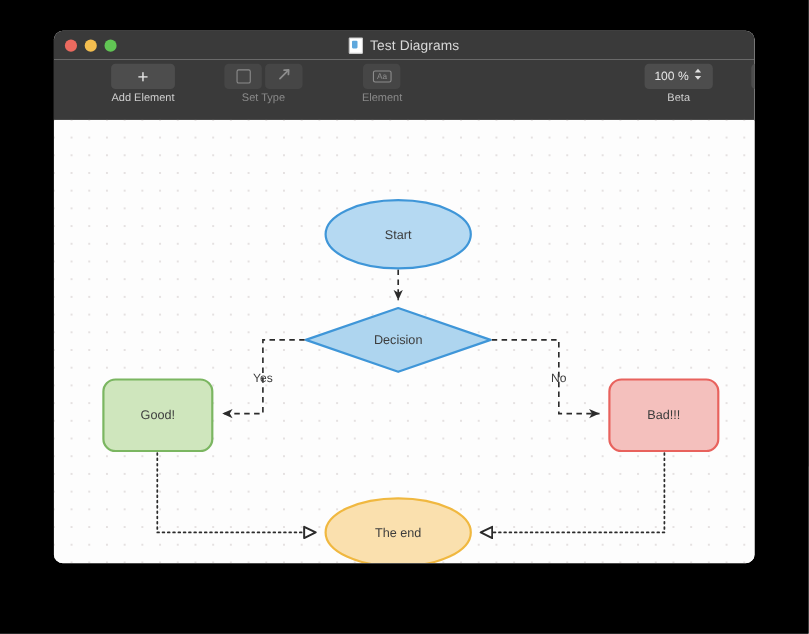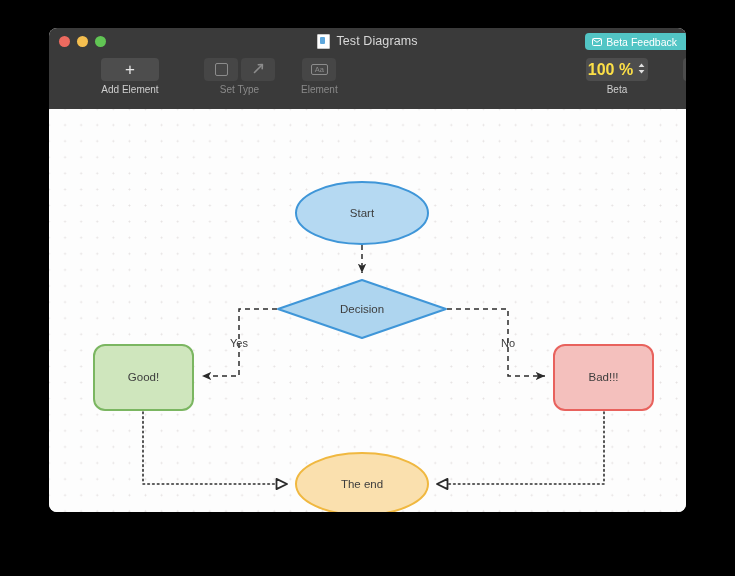--- a/index.html
+++ b/index.html
@@ -131,21 +131,21 @@
   .tb-label {
     margin-top: 3px;
     font-size: 10px;
     color: #cfcfcf;
     white-space: nowrap;
   }
   .tb-label.disabled { color: #8a8a8a; }
 
   #grp-add     { left: 52px; }
   #grp-settype { left: 155px; }
-  #grp-rename  { left: 252px; }
+  #grp-rename  { left: 280px; }
   #grp-zoom    { left: 537px; }
   #grp-export  { left: 634px; }
 
   .icon-plus {
     color: #e6e6e6;
     font-size: 17px;
     line-height: 1;
     font-weight: 300;
   }
   .icon-square {
@@ -167,23 +167,23 @@
     height: 23px;
     background: #4d4d4d;
     border-radius: 4px;
     display: flex;
     align-items: center;
     justify-content: center;
     gap: 4px;
     cursor: pointer;
   }
   #zoom-value {
-    color: #fde047;
-    font-size: 16px;
-    font-weight: bold;
+    color: #e5e5e5;
+    font-size: 11px;
+    font-weight: normal;
   }
 
   
   #canvas {
     position: absolute;
     left: 0;
     top: 81px;
     width: 637px;
     height: 403px;
     background-color: #fdfdfd;
@@ -225,29 +225,20 @@
     <div id="titlebar">
       <div class="traffic" id="tl-close"></div>
       <div class="traffic" id="tl-min"></div>
       <div class="traffic" id="tl-max"></div>
 
       <div id="title-wrap">
         <span id="doc-icon"></span>
         <span id="title-text">Test Diagrams</span>
       </div>
 
-      <div id="beta-feedback">
-        <span>
-          <svg width="10" height="8" viewBox="0 0 10 8">
-            <rect x="0.5" y="0.5" width="9" height="7" rx="1" fill="none" stroke="#ffffff" stroke-width="1"></rect>
-            <path d="M0.8 1.2 L5 4.3 L9.2 1.2" fill="none" stroke="#ffffff" stroke-width="1"></path>
-          </svg>
-        </span>
-        <span>Beta Feedback</span>
-      </div>
     </div>
 
     <div id="toolbar">
 
       <div class="tb-group" id="grp-add">
         <div class="tb-row">
           <div class="tb-btn wide">
             <span class="icon-plus">+</span>
           </div>
         </div>

